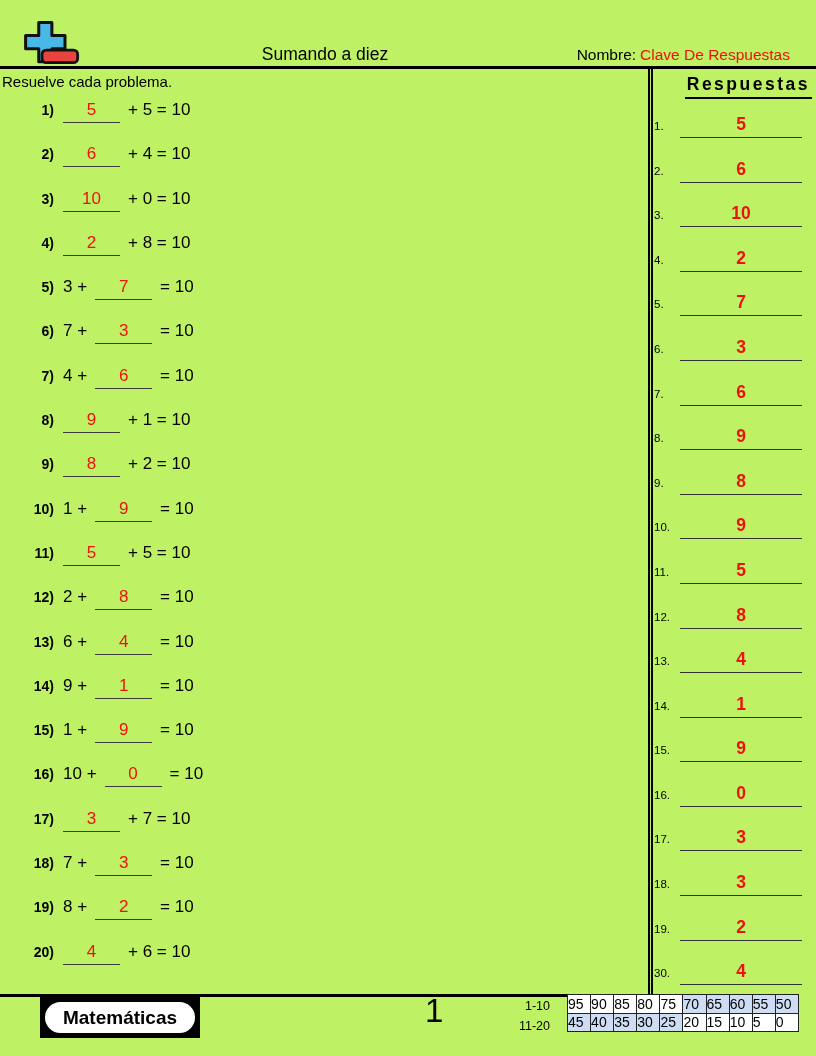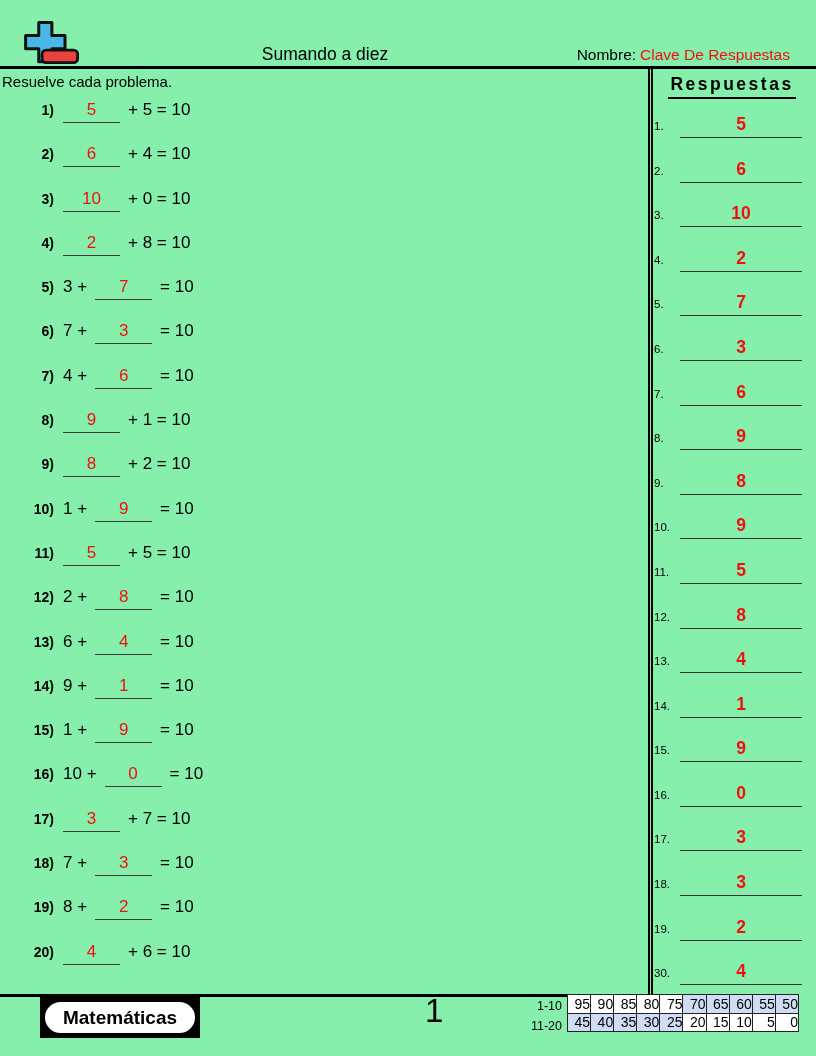--- a/index.html
+++ b/index.html
@@ -1,16 +1,16 @@
 <!DOCTYPE html>
 <html style="--answer-red: #ee1111; --cell-highlight-blue: #cfddf4; --icon-blue: #4ab8e6; --icon-red: #e8433c;"><head>
 <meta charset="utf-8">
 <style>
   html,body{margin:0;padding:0;background:#fff;}
-  .page{position:relative;width:816px;height:1056px;background:#86efac;overflow:hidden;
+  .page{position:relative;width:816px;height:1056px;background:#bef264;overflow:hidden;
         font-family:"Liberation Sans",sans-serif;color:#000;}
 
   
   .hdr-icon{position:absolute;left:20px;top:20px;width:60px;height:46px;}
   .hdr-title{position:absolute;left:0;top:44px;width:650px;text-align:center;font-size:17.5px;}
   .hdr-name{position:absolute;right:26px;top:46px;font-size:15.5px;white-space:nowrap;}
   .hdr-name .name-value{color:var(--answer-red,#ee1111);font-weight:normal;margin-left:4px;}
   .hdr-rule{position:absolute;left:0;top:66px;width:816px;height:2.6px;background:#000;}
   .instruction{position:absolute;left:2px;top:73px;font-size:15px;font-weight:normal;}
 
@@ -19,43 +19,43 @@
   .prob-row{position:relative;height:44.3px;}
   .prob-inner{position:absolute;left:0;bottom:7px;display:flex;align-items:baseline;}
   .prob-num{width:36px;text-align:right;font-weight:bold;font-size:14px;margin-right:9px;flex:none;}
   .prob-pre{font-size:17px;margin-right:8px;white-space:nowrap;}
   .prob-blank{width:57px;text-align:center;border-bottom:1.7px solid #3c3c3c;
               color:var(--answer-red,#ee1111);font-size:17px;padding-bottom:2px;margin-right:8px;flex:none;}
   .prob-post{font-size:17px;white-space:nowrap;}
 
   
   .sep{position:absolute;left:648px;top:68px;height:926px;width:0;border-left:5px double #000;}
-  .answers-title{position:absolute;left:652px;top:74px;width:160px;text-align:center;}
+  .answers-title{position:absolute;left:652px;top:74px;width:160px;text-align:right;}
   .answers-title span{display:inline-block;font-weight:bold;font-size:17.5px;letter-spacing:2.5px;
                       border-bottom:2.2px solid #000;padding:0 2px 2px;}
   .answers{position:absolute;left:654px;top:97.4px;width:156px;}
   .ans-row{position:relative;height:44.6px;}
   .ans-inner{position:absolute;left:0;right:0;bottom:4px;display:flex;align-items:baseline;}
   .ans-num{width:26px;font-size:11.5px;flex:none;}
   .ans-blank{flex:1;text-align:center;border-bottom:1.7px solid #333;margin-right:8px;
              color:var(--answer-red,#ee1111);font-weight:bold;font-size:17.5px;padding-bottom:2px;}
 
   
   .footer-rule{position:absolute;left:0;top:994px;width:567px;height:2.6px;background:#000;}
   .logo{position:absolute;left:16px;top:997px;width:160px;height:41px;background:#000;margin-left:24px;}
   .logo-pill{position:absolute;left:3px;top:3px;right:3px;bottom:3px;background:#fff;
              border:2.6px solid #000;border-radius:18px;display:flex;align-items:center;
              justify-content:center;font-weight:bold;font-size:19px;}
   .website{position:absolute;left:184px;top:1010px;font-size:16px;}
   .page-num{position:absolute;left:425px;top:992px;font-size:33px;}
-  .score-labels{position:absolute;left:498px;top:997px;width:64px;text-align:right;
+  .score-labels{position:absolute;left:486px;top:997px;width:64px;text-align:right;
                 font-size:12.5px;line-height:19.5px;}
   .score-table{position:absolute;left:567px;top:994px;border-collapse:collapse;}
   .score-table td{width:22.1px;height:17.6px;border:1.7px solid #222;font-size:14px;
-                  text-align:right;padding:0;background:#fff;}
+                  text-align:left;padding:0;background:#fff;}
   .score-table td.hl{background:var(--cell-highlight-blue,#cfddf4);}
 
   .icon-plus{fill:var(--icon-blue,#4ab8e6);stroke:#111;stroke-width:3.2;stroke-linejoin:round;}
   .icon-minus{fill:var(--icon-red,#e8433c);stroke:#111;stroke-width:3;}
 </style>
 </head>
 <body>
 
 <div class="page">
 

